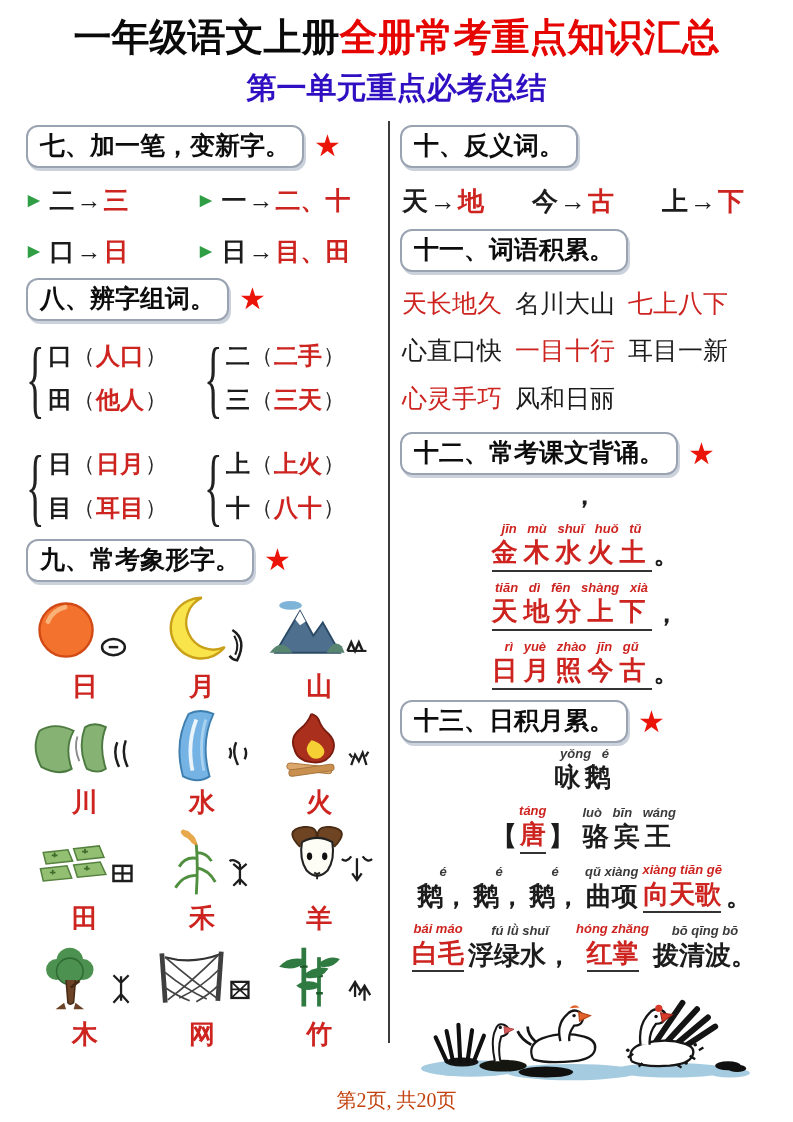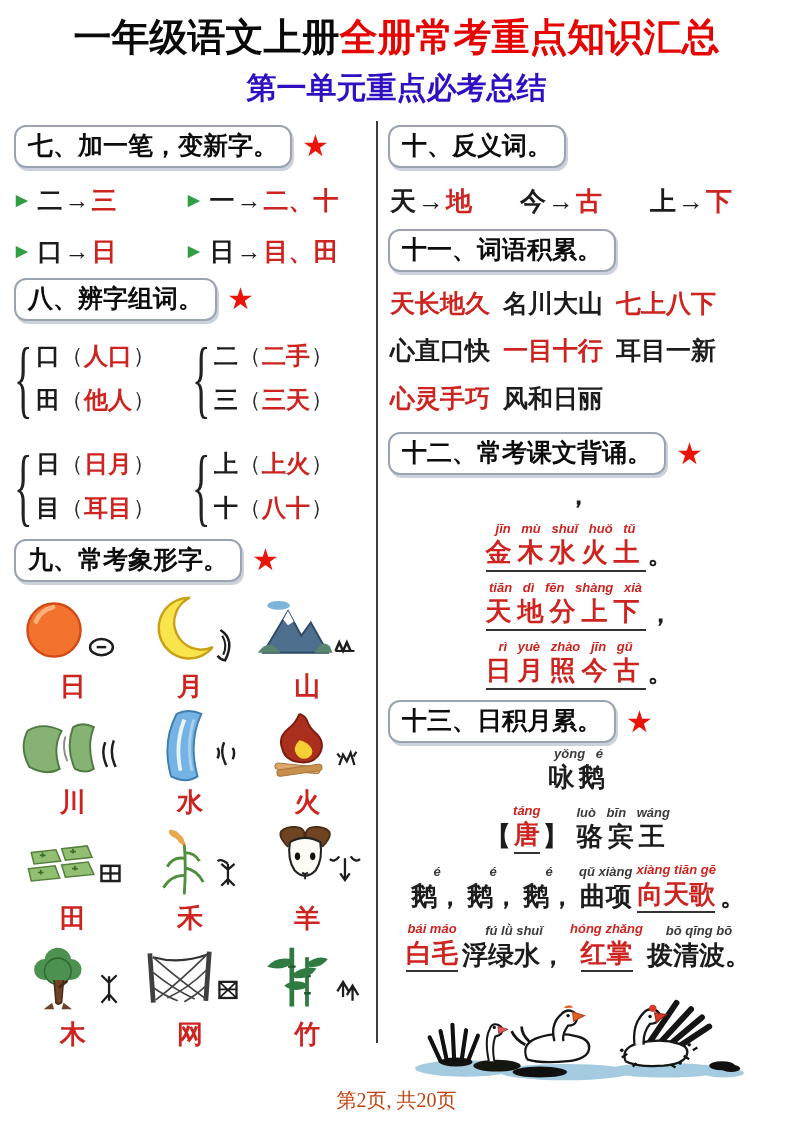--- a/index.html
+++ b/index.html
@@ -2,21 +2,21 @@
 <html><head>
 <meta charset="utf-8">
 <style>
   html,body{margin:0;padding:0;}
   .page{position:relative;width:793px;height:1122px;background:#ffffff;overflow:hidden;
         font-family:"Liberation Sans",sans-serif;color:#1c1c1c;}
   .title-line{text-align:center;margin-top:14px;font-size:38px;font-weight:900;letter-spacing:0px;line-height:1.25;}
   .t-black{color:#0a0a0a;}
   .t-red{color:#e60400;}
   .subtitle{text-align:center;font-size:30px;font-weight:800;color:#2f0fc1;margin-top:6px;}
-  .content{display:flex;padding:6px 24px 0 14px;align-items:stretch;}
+  .content{display:flex;padding:6px 24px 0 26px;align-items:stretch;}
   .col-left{width:352px;flex:none;}
   .col-div{width:0;border-left:2px solid #3c3c3c;margin:6px 10px 40px 10px;}
   .col-right{flex:1;min-width:0;}
   .sec-row{display:flex;align-items:center;margin:10px 0 4px;}
   .sec-box{display:inline-block;border:2px solid #9aa3b2;border-radius:12px;background:#fff;
            box-shadow:2px 3px 0 #ccd2db;padding:2px 12px 4px;font-size:25px;font-weight:800;color:#0d0d0d;white-space:nowrap;}
   .star{color:#ea1408;font-size:30px;margin-left:10px;line-height:1;}
   .red{color:#cd2420;}
   .blk{color:#1c1c1c;}
   
@@ -33,21 +33,21 @@
   .bz-rows{display:flex;flex-direction:column;gap:12px;}
   .bz-row{font-size:24px;font-weight:700;display:flex;align-items:center;white-space:nowrap;}
   .paren{color:#2b2b2b;font-weight:400;font-size:22px;margin:0 1px;}
   
   .picto-grid{display:grid;grid-template-columns:repeat(3,1fr);row-gap:6px;margin-top:12px;text-align:center;}
   .pic{width:108px;height:74px;display:block;margin:0 auto;}
   .pict-label{color:#cd2420;font-size:26px;font-weight:700;margin-top:1px;}
   
   .anto-row{display:flex;gap:48px;font-size:26px;font-weight:700;margin:16px 0 10px 2px;}
   .anto{white-space:nowrap;}
-  .words{font-size:25px;font-weight:700;line-height:1.9;margin:8px 0 6px 2px;}
+  .words{font-size:25px;font-weight:400;line-height:1.9;margin:8px 0 6px 2px;}
   .words .w{margin-right:13px;white-space:nowrap;}
   .p-line{display:flex;justify-content:center;align-items:flex-end;margin:3px 0 9px;}
   .seg{display:inline-flex;flex-direction:column;align-items:center;margin:0 2px;}
   .py{font-size:13px;font-style:italic;font-weight:600;line-height:1.1;white-space:nowrap;color:#3a3a3a;}
   .py.red{color:#cd2420;}
   .zi{font-size:26px;font-weight:700;line-height:1.3;white-space:nowrap;color:#1c1c1c;}
   .zi.red{color:#cd2420;}
   .u{border-bottom:2.5px solid #333;}
   .wide{letter-spacing:6px;}
   .pyw{word-spacing:7px;}

